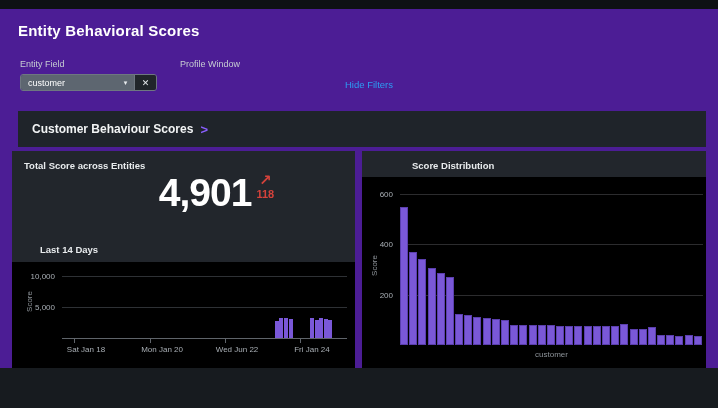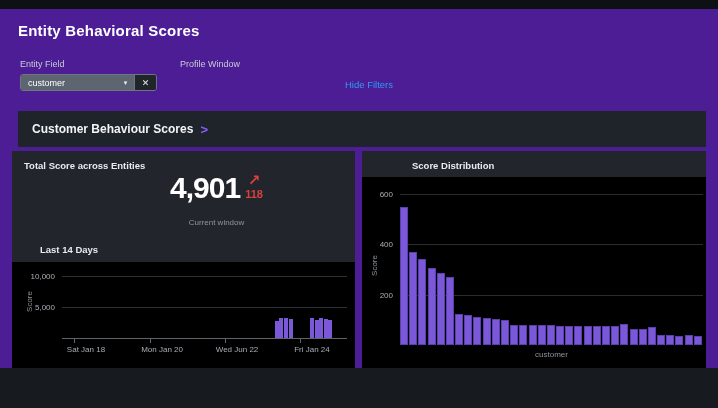--- a/index.html
+++ b/index.html
@@ -19,21 +19,21 @@
   .clear-btn{width:21px;background:#20252a;display:flex;align-items:center;justify-content:center;color:#e3e7ea;font-size:9px;border-left:1px solid #6e7780;cursor:pointer;}
   .dropdown-solo{border:1px solid #6e7780;border-radius:3px;box-sizing:border-box;height:17px;}
   .link{font-size:9.5px;color:#2d9cf4;cursor:pointer;}
   .section-bar{left:18px;top:111px;width:688px;height:36px;background:#1f242a;display:flex;align-items:center;padding-left:14px;box-sizing:border-box;cursor:pointer;}
   .section-title{font-size:12px;font-weight:bold;color:#f2f4f5;}
   .section-chevron{font-size:13px;font-weight:bold;color:#8a5fff;margin-left:7px;}
   .panel{background:#22262c;}
   .panel-title{font-size:9.5px;font-weight:bold;color:#e8ebed;}
   .chart-bg{background:#000000;}
   .value-row{display:flex;justify-content:center;align-items:flex-start;gap:5px;}
-  .big-value{font-size:30px;font-weight:bold;color:#ffffff;line-height:1;letter-spacing:-1px;}
+  .big-value{font-size:39px;font-weight:bold;color:#ffffff;line-height:1;letter-spacing:-1px;}
   .delta-col{display:flex;flex-direction:column;align-items:center;margin-top:-1px;}
   .trend-arrow{font-size:15px;font-weight:bold;color:#d4423b;line-height:1;}
   .delta-val{font-size:11px;font-weight:bold;color:#d4423b;line-height:1;margin-top:2px;}
   .caption{font-size:8px;color:#8f969c;text-align:center;}
   .gridline{position:absolute;height:1px;background:#2e3135;}
   .axisline{position:absolute;height:1px;background:#5f646a;}
   .tickmark{position:absolute;width:1px;height:4px;background:#5f646a;}
   .ytick{position:absolute;font-size:8px;color:#a9afb5;text-align:right;}
   .xtick{position:absolute;font-size:8px;color:#a9afb5;white-space:nowrap;transform:translateX(-50%);}
   .axis-label{position:absolute;font-size:8px;color:#8d9399;text-align:center;}
@@ -73,21 +73,20 @@
   <div class="abs panel" style="left:12px;top:151px;width:343px;height:222px;">
     <div class="abs panel-title" style="left:12px;top:9px;">Total Score across Entities</div>
 
     <div class="abs value-row" style="left:33px;top:22px;width:343px;">
       <span class="big-value">4,901</span>
       <span class="delta-col">
         <span class="trend-arrow">↗</span>
         <span class="delta-val">118</span>
       </span>
     </div>
-    <div class="abs caption" style="left:33px;top:67px;width:343px;">Current window</div>
 
     <div class="abs panel-title" style="left:12px;top:93px;padding-left:16px;">Last 14 Days</div>
 
     <div class="abs chart-bg" id="spark-chart" style="left:0;top:111px;width:343px;height:111px;">
         <div class="gridline" style="left: 50px; top: 44.9655px; width: 285px; background: rgb(46, 49, 53);"></div>
         <div class="ytick" style="left: 0px; top: 40.9655px; width: 43px;">5,000</div>
         <div class="gridline" style="left: 50px; top: 13.931px; width: 285px; background: rgb(46, 49, 53);"></div>
         <div class="ytick" style="left: 0px; top: 9.93103px; width: 43px;">10,000</div>
         <div class="axisline" style="left: 50px; top: 76px; width: 285px;"></div>
         <div class="bar" style="left: 262.895px; top: 59.2414px; width: 4px; height: 16.7586px;"></div>

